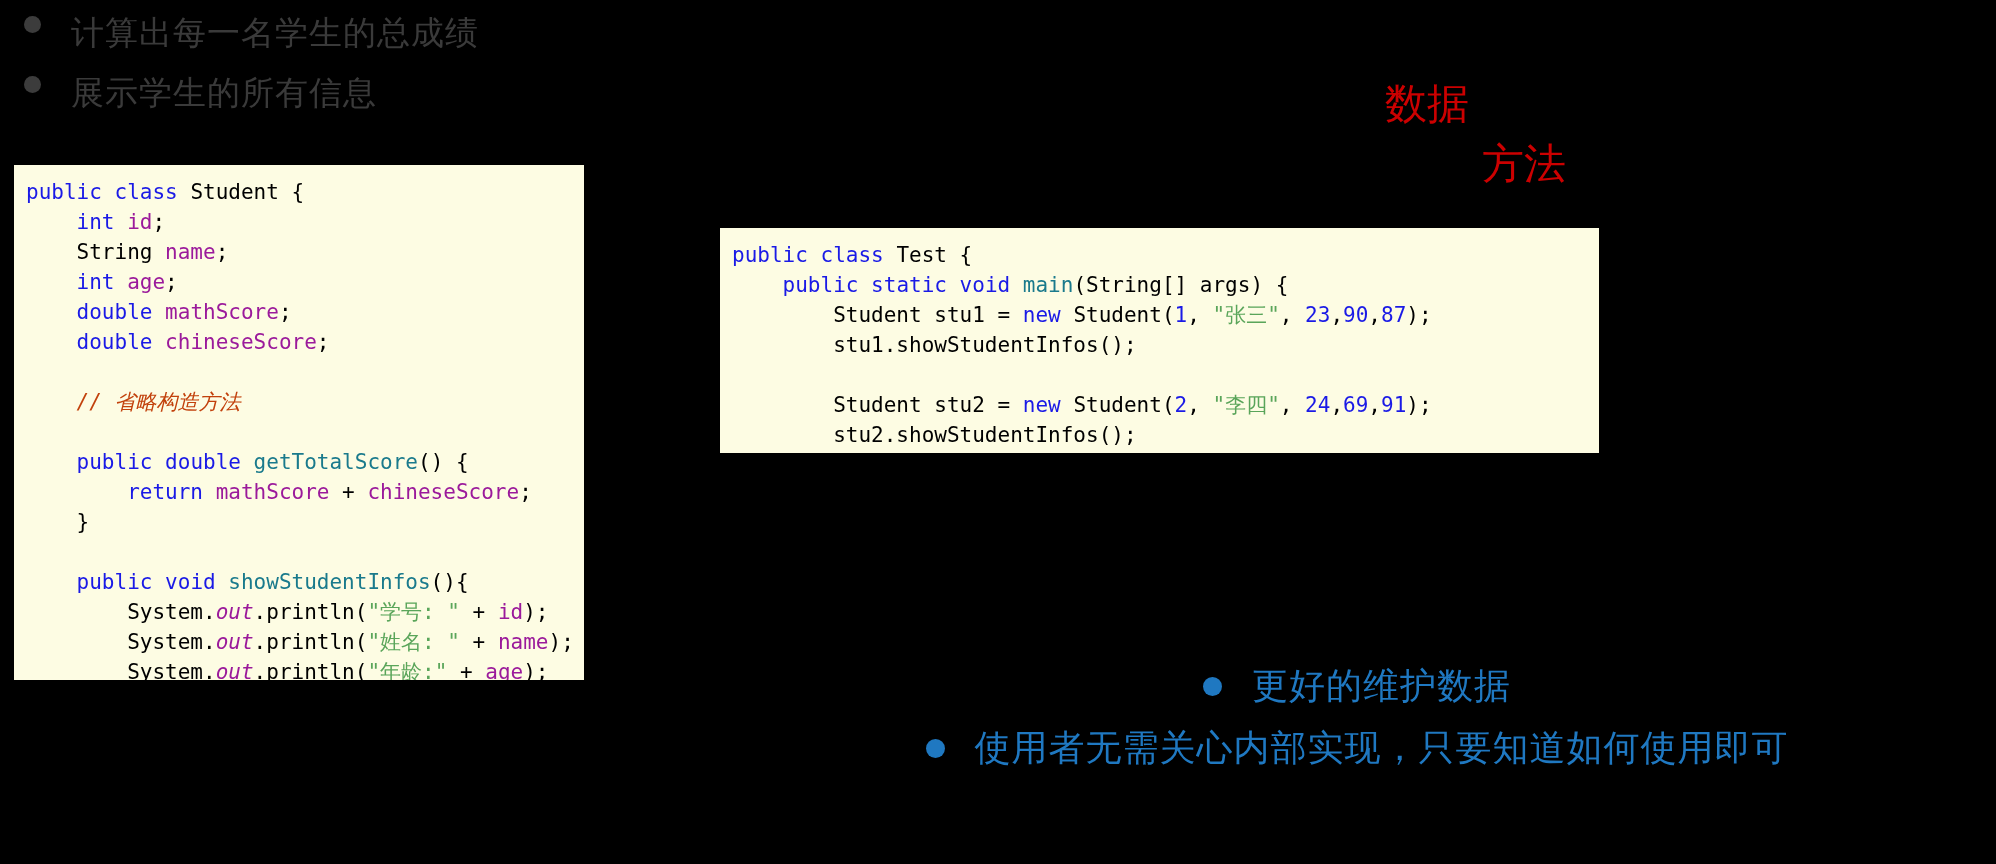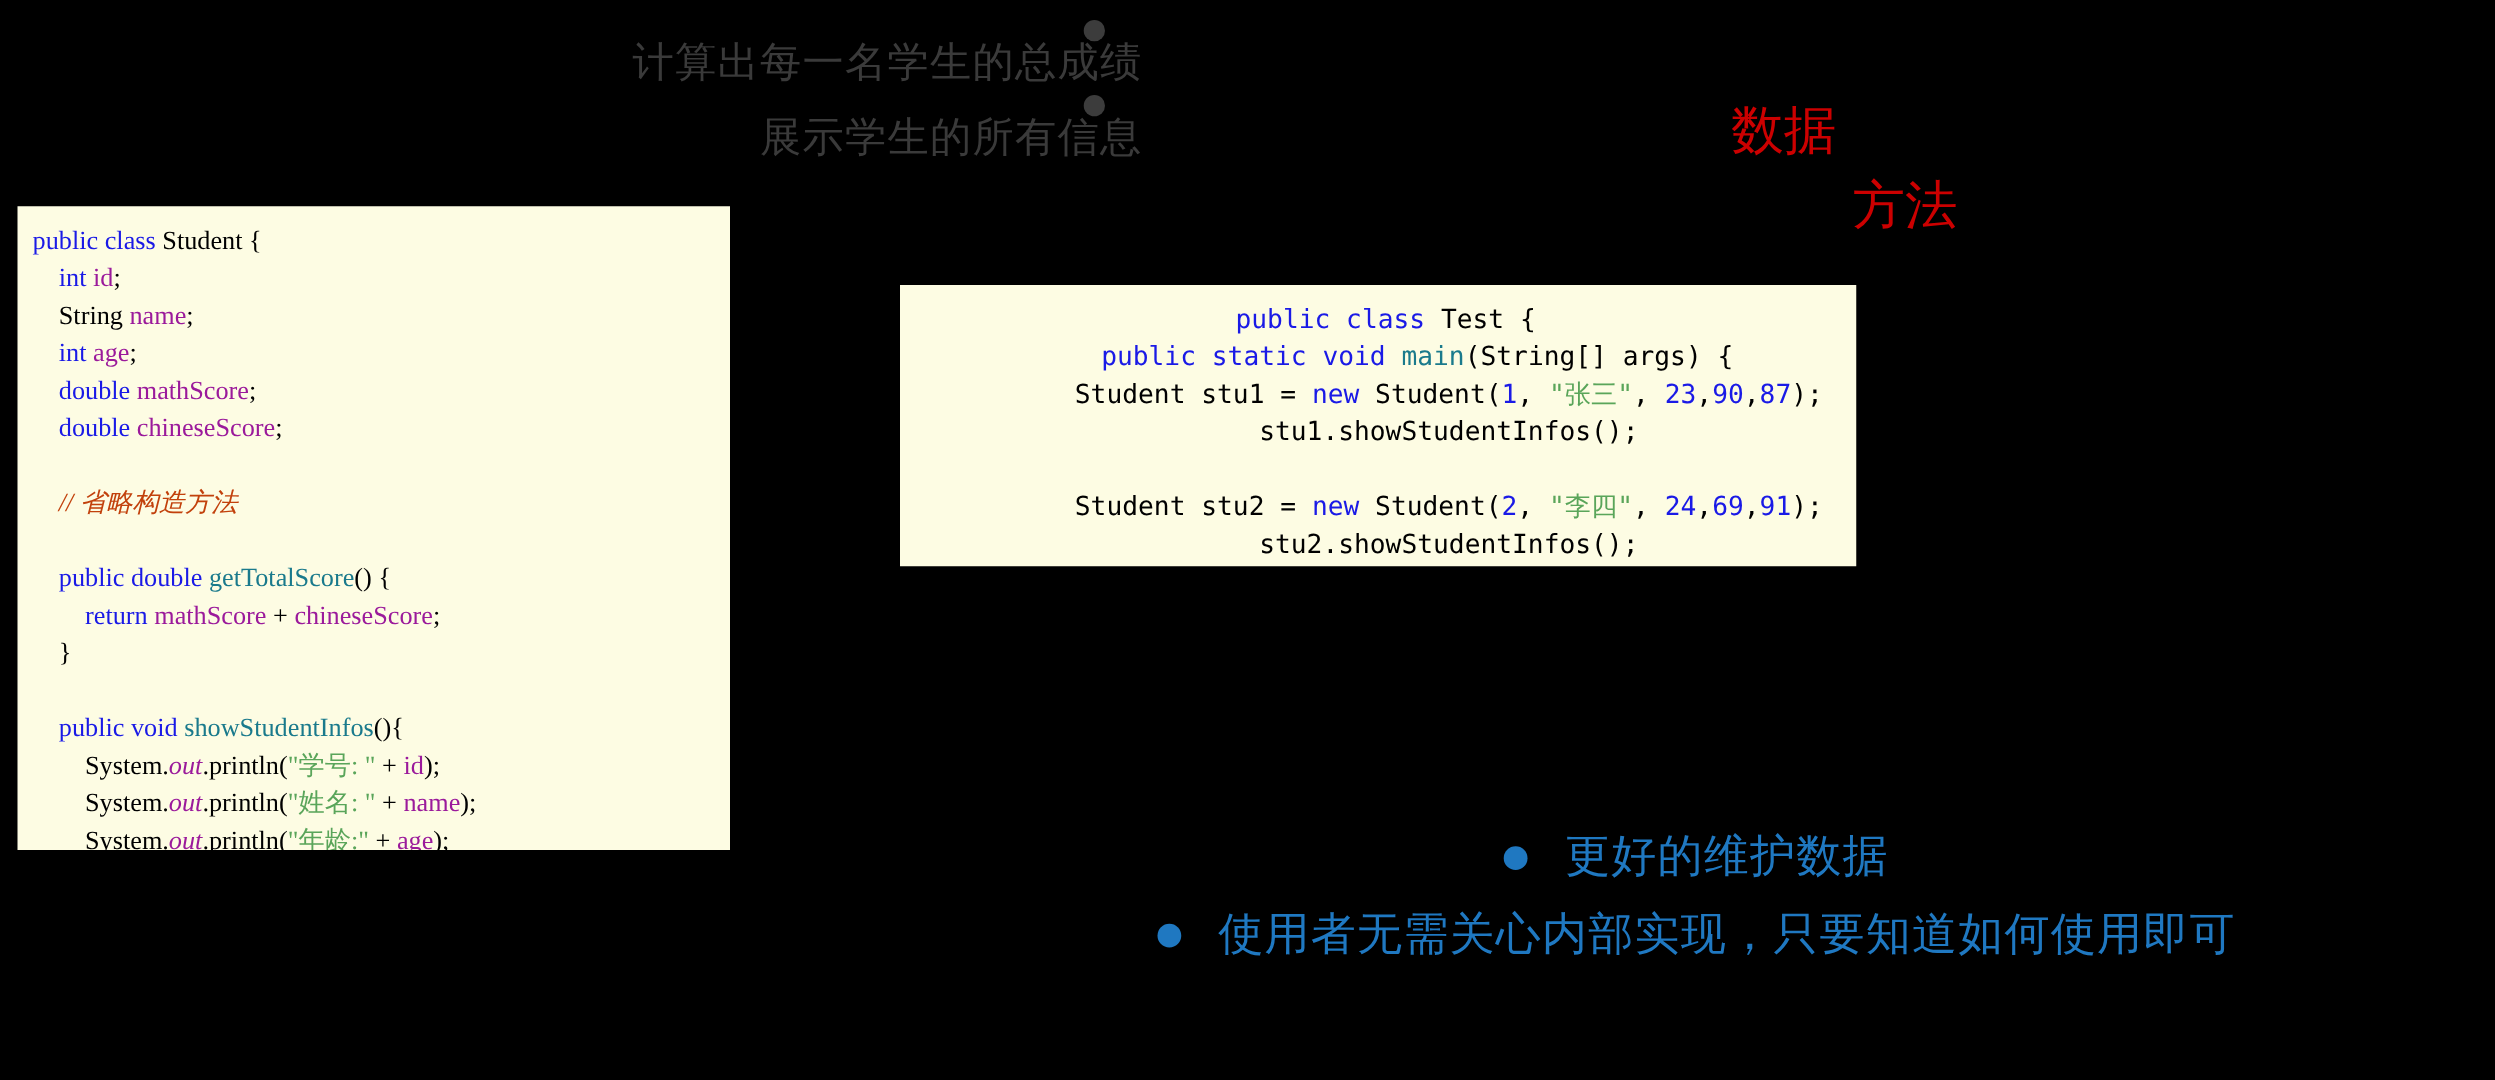--- a/index.html
+++ b/index.html
@@ -17,23 +17,22 @@
 
   
   .top-bullets {
     position: absolute;
     left: 14px;
     top: 16px;
     width: 900px;
   }
   .bullet-row {
     display: flex;
-    align-items: flex-end;
+    align-items: flex-start;
     height: 60px;
-    flex-direction: column;
   }
   .bullet-dot-dark {
     width: 17px;
     height: 17px;
     border-radius: 50%;
     background: #3c3c3c;
     flex: 0 0 auto;
     margin-right: 30px;
     margin-left: 10px;
   }
@@ -70,30 +69,28 @@
     color: #000000;
     overflow: hidden;
   }
   #code-student {
     left: 14px;
     top: 165px;
     width: 570px;
     height: 515px;
     padding: 12px 0 13px 12px;
     box-sizing: border-box;
-    font-family: Liberation Serif, serif;
   }
   #code-test {
     left: 720px;
     top: 228px;
-    width: 765px;
+    width: 879px;
     height: 225px;
     padding: 12px 0 0 12px;
     box-sizing: border-box;
-    text-align: center;
   }
 
   
   .kw   { color: #1a1ae6; }          
   .cls  { color: #000000; }          
   .fld  { color: #9b1a9b; }          
   .mth  { color: #1a7a8c; }          
   .str  { color: #5aa55a; }          
   .num  { color: #1a1ae6; }          
   .cmt  { color: #c2410c; font-style: italic; margin-top: 15px; }  

